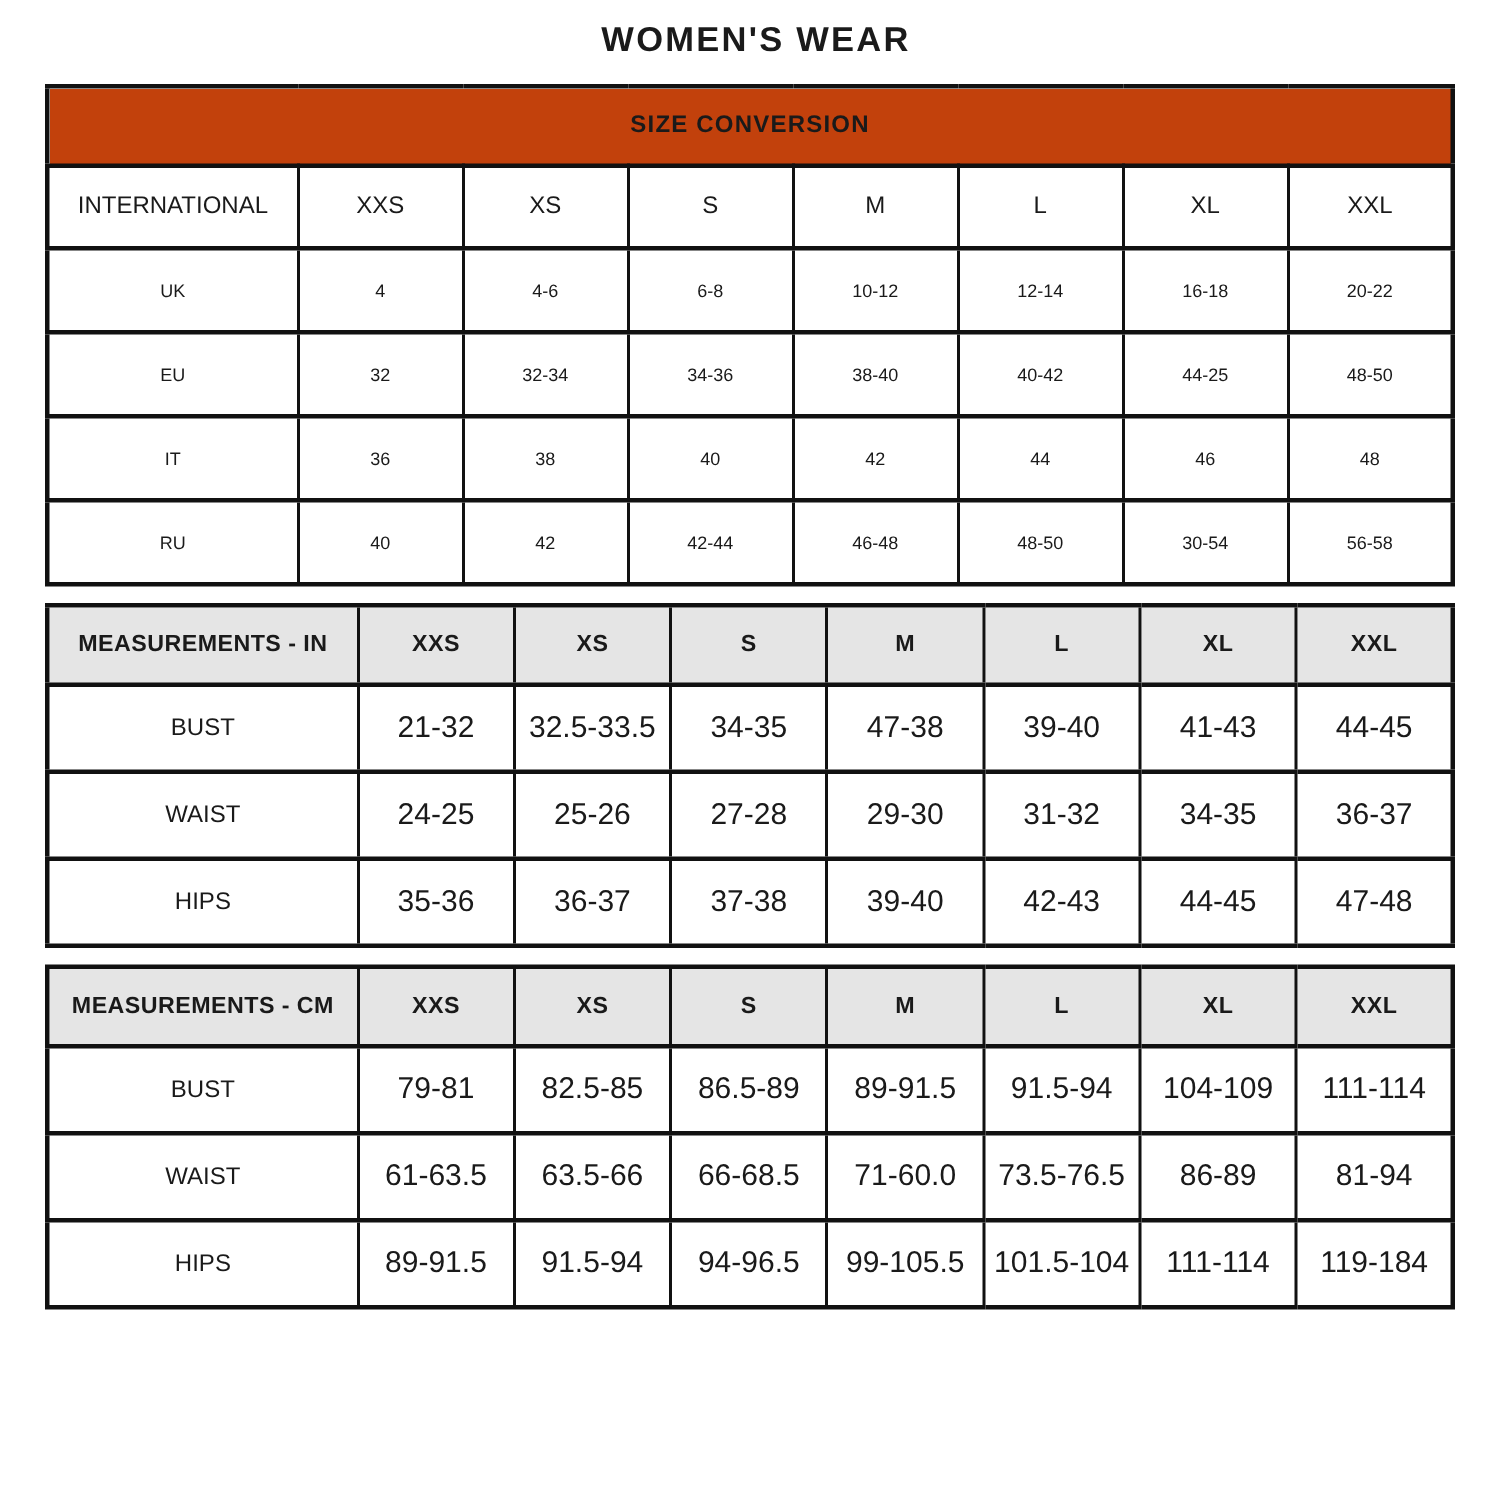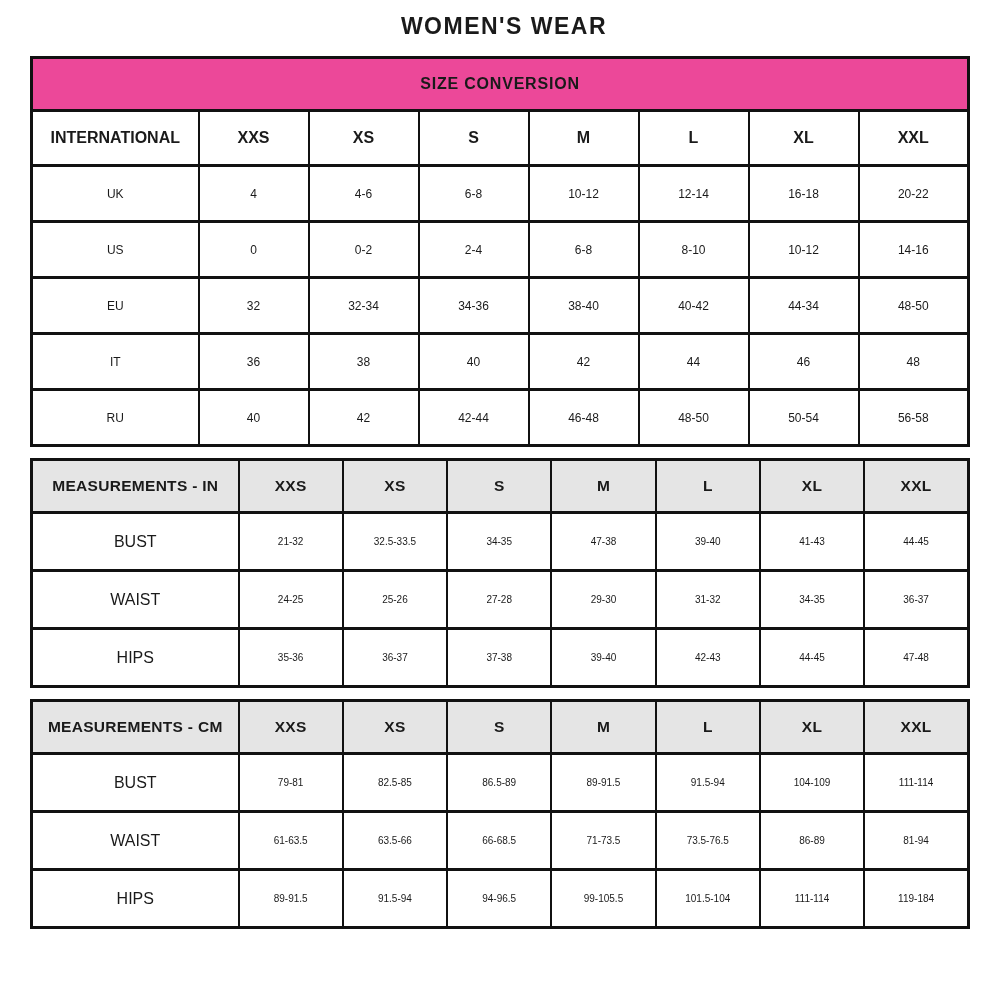--- a/index.html
+++ b/index.html
@@ -36,48 +36,48 @@
     border-top-width: 3px;
     border-bottom-width: 3px;
     text-align: center;
     vertical-align: middle;
     padding: 0 2px;
     overflow: hidden;
     white-space: nowrap;
   }
   
   .size-table .section-head {
-    background: #ec4899;
+    background: #c2410c;
     height: 50px;
     font-size: 16px;
     font-weight: bold;
     letter-spacing: 0.8px;
   }
   .size-table .cols-row th {
     height: 52px;
-    font-weight: bold;
+    font-weight: normal;
     font-size: 16px;
   }
   .size-table tbody td {
     height: 53px;
     font-size: 12px;
   }
   .size-table .col-label { width: 167px; }
 
   
   .meas-table thead th {
     background: #e5e5e5;
     height: 50px;
     font-size: 15.5px;
     font-weight: bold;
     letter-spacing: 0.3px;
   }
   .meas-table tbody td {
     height: 55px;
-    font-size: 10px;
+    font-size: 20px;
   }
   .meas-table tbody td.row-label {
     font-size: 16px;
   }
   .meas-table .col-label { width: 207px; }
 </style>
 </head>
 <body>
 
 <div class="page">
@@ -115,57 +115,47 @@
           <td class="row-label">UK</td>
           <td>4</td>
           <td>4-6</td>
           <td>6-8</td>
           <td>10-12</td>
           <td>12-14</td>
           <td>16-18</td>
           <td>20-22</td>
         </tr>
         <tr>
-          <td class="row-label">US</td>
-          <td>0</td>
-          <td>0-2</td>
-          <td>2-4</td>
-          <td>6-8</td>
-          <td>8-10</td>
-          <td>10-12</td>
-          <td>14-16</td>
-        </tr>
-        <tr>
           <td class="row-label">EU</td>
           <td>32</td>
           <td>32-34</td>
           <td>34-36</td>
           <td>38-40</td>
           <td>40-42</td>
-          <td>44-34</td>
+          <td>44-25</td>
           <td>48-50</td>
         </tr>
         <tr>
           <td class="row-label">IT</td>
           <td>36</td>
           <td>38</td>
           <td>40</td>
           <td>42</td>
           <td>44</td>
           <td>46</td>
           <td>48</td>
         </tr>
         <tr>
           <td class="row-label">RU</td>
           <td>40</td>
           <td>42</td>
           <td>42-44</td>
           <td>46-48</td>
           <td>48-50</td>
-          <td>50-54</td>
+          <td>30-54</td>
           <td>56-58</td>
         </tr>
       </tbody>
   </table>
 
   <table class="meas-table">
     <colgroup>
       <col class="col-label">
       <col>
         <col>
@@ -253,21 +243,21 @@
           <td>89-91.5</td>
           <td>91.5-94</td>
           <td>104-109</td>
           <td>111-114</td>
         </tr>
         <tr>
           <td class="row-label">WAIST</td>
           <td>61-63.5</td>
           <td>63.5-66</td>
           <td>66-68.5</td>
-          <td>71-73.5</td>
+          <td>71-60.0</td>
           <td>73.5-76.5</td>
           <td>86-89</td>
           <td>81-94</td>
         </tr>
         <tr>
           <td class="row-label">HIPS</td>
           <td>89-91.5</td>
           <td>91.5-94</td>
           <td>94-96.5</td>
           <td>99-105.5</td>

